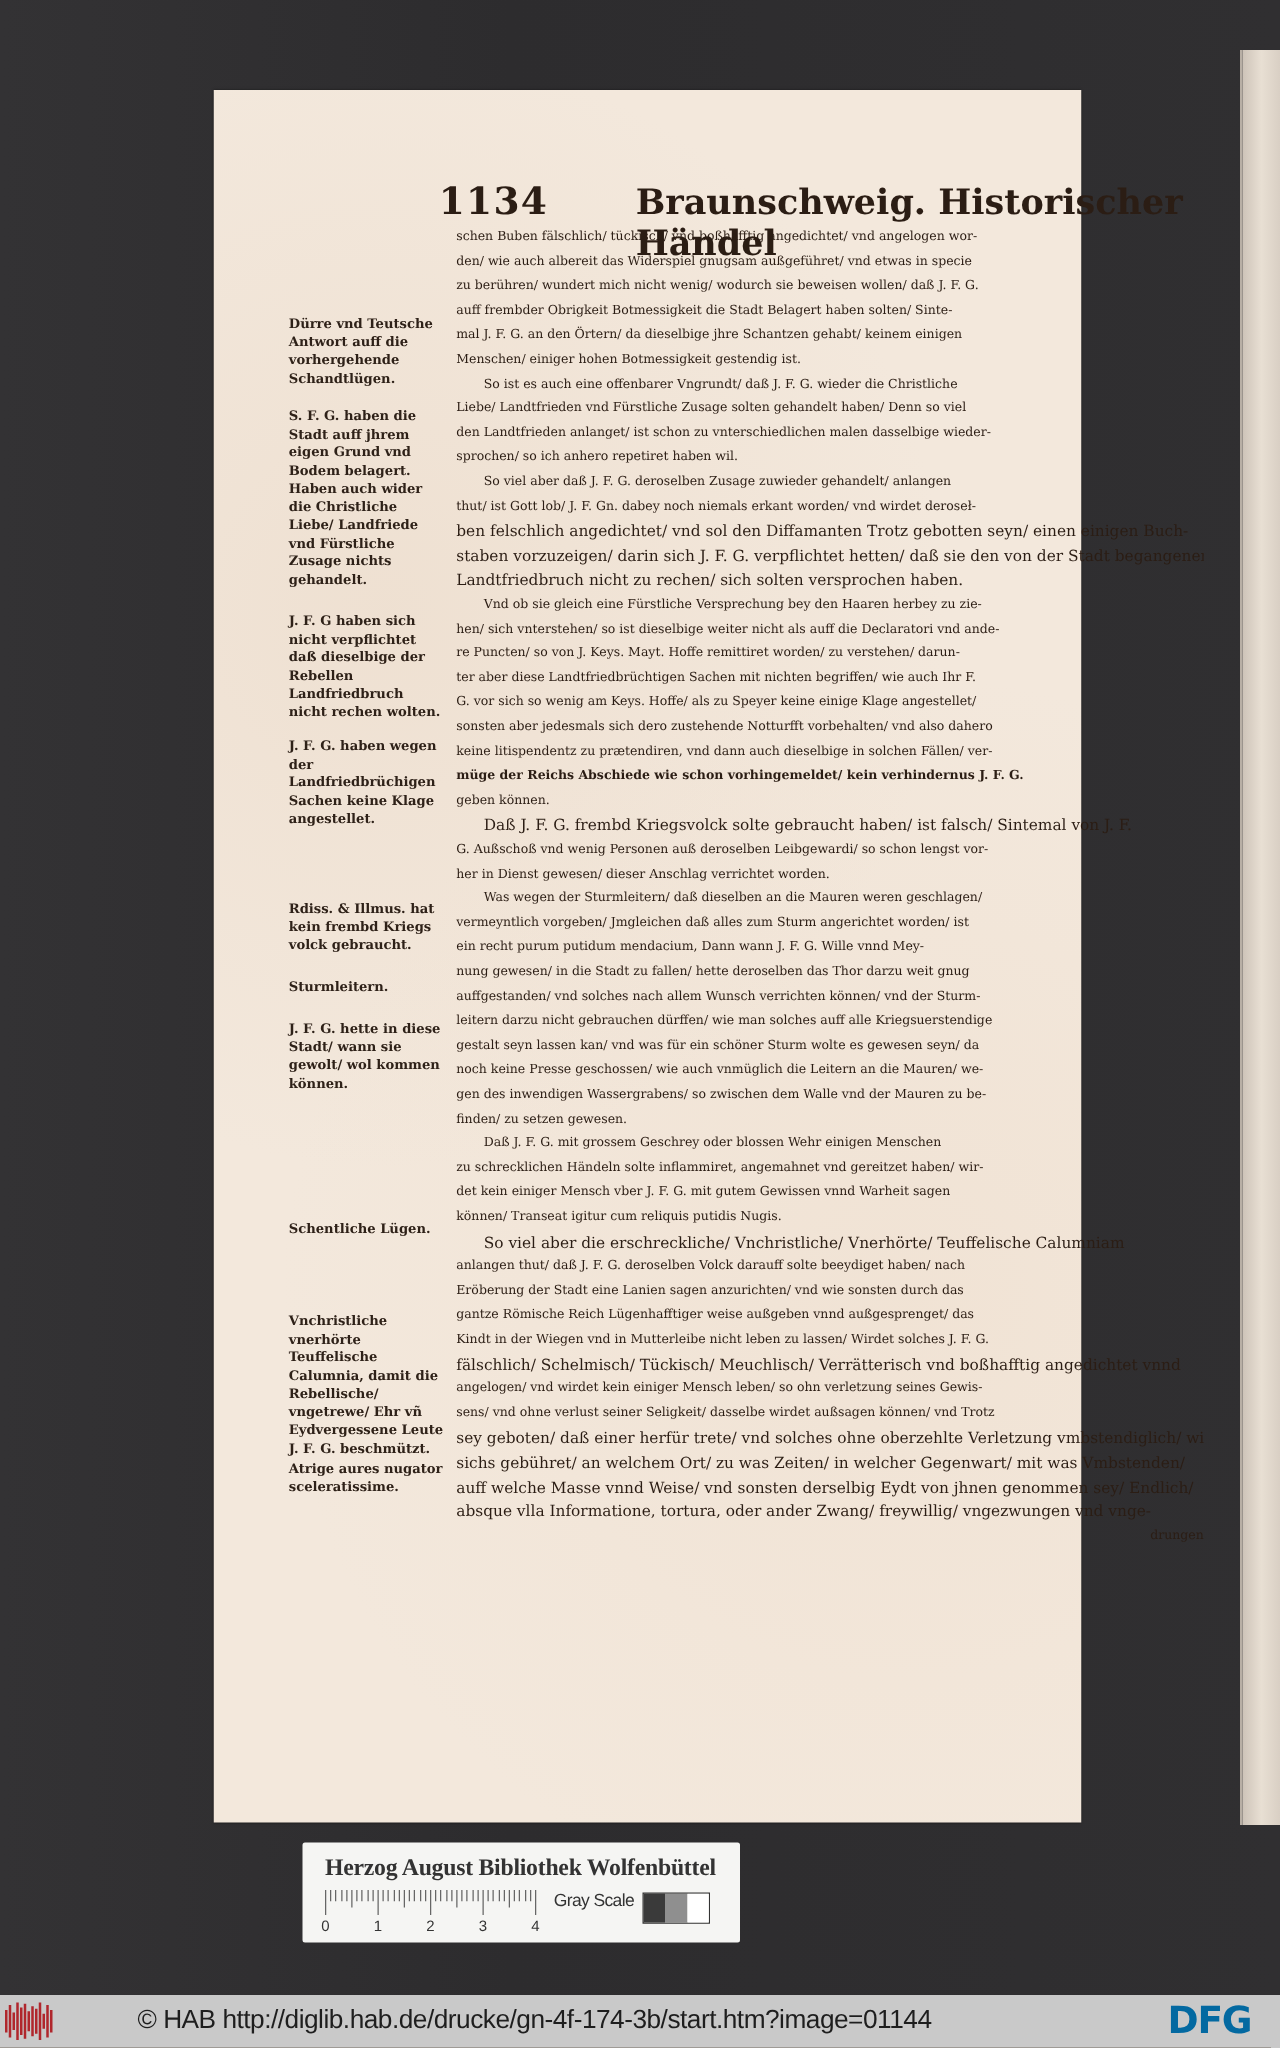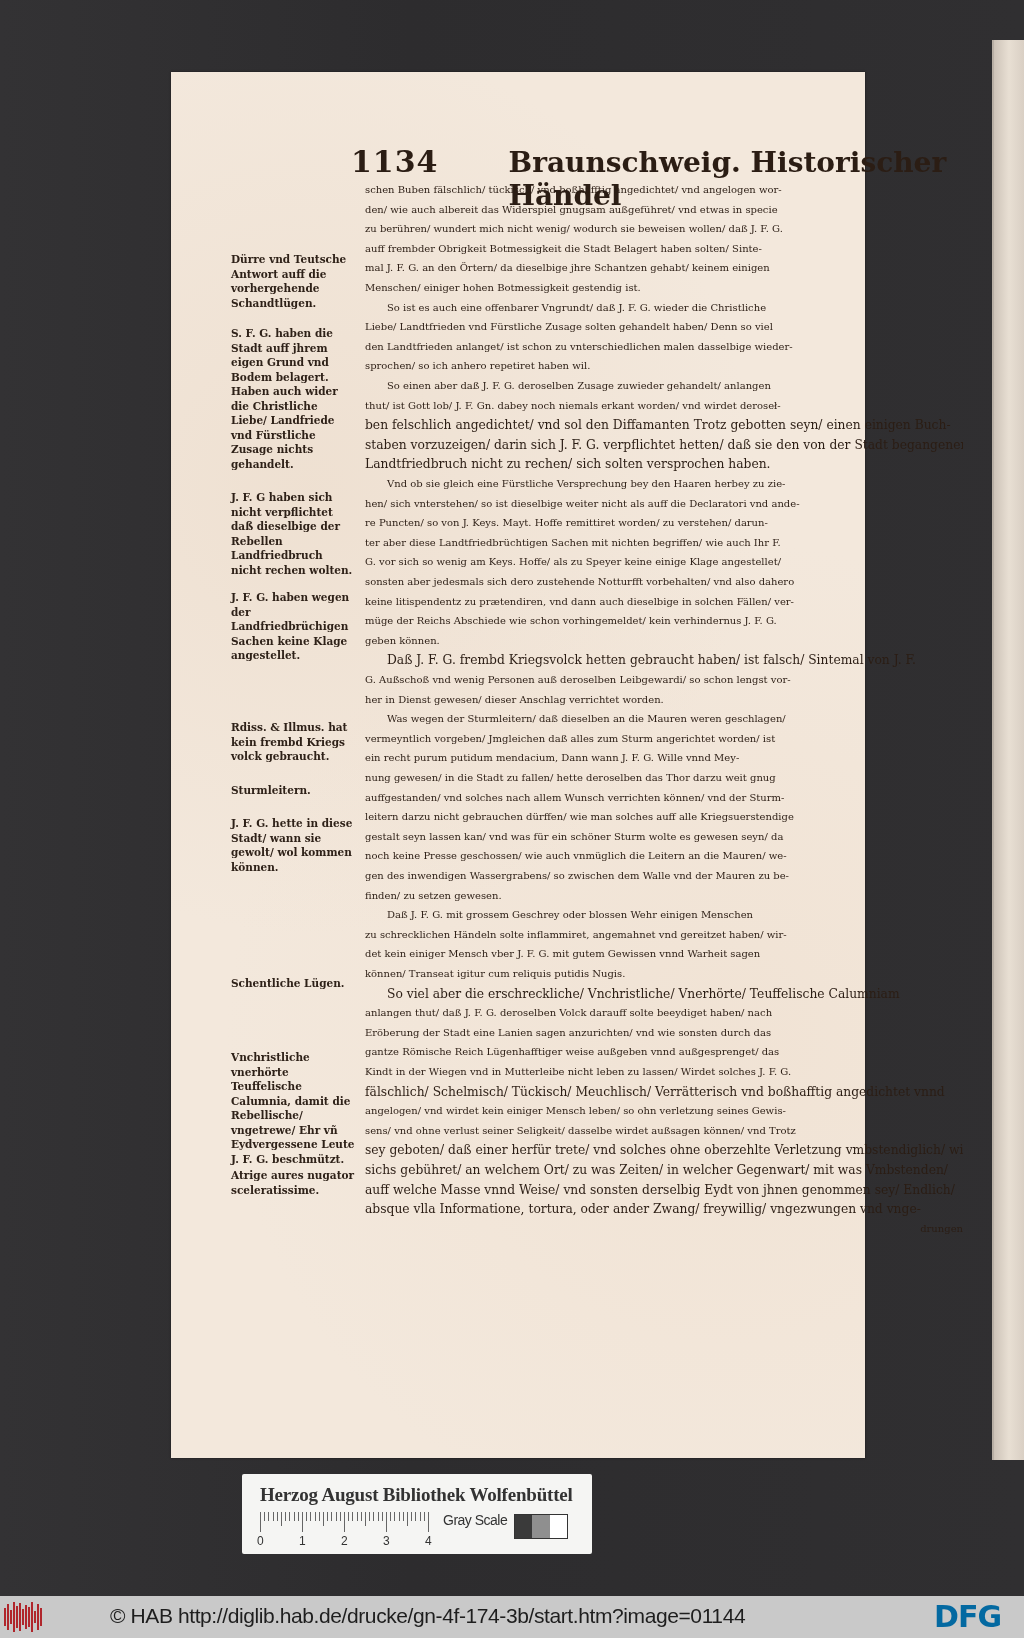--- a/index.html
+++ b/index.html
@@ -139,35 +139,35 @@
       <div class="line" style="top: 0px;">schen Buben fälschlich/ tückisch/ vnd boßhafftig angedichtet/ vnd angelogen wor-</div>
       <div class="line" style="top: 19.6px;">den/ wie auch albereit das Widerspiel gnugsam außgeführet/ vnd etwas in specie</div>
       <div class="line" style="top: 39.2px;">zu berühren/ wundert mich nicht wenig/ wodurch sie beweisen wollen/ daß J. F. G.</div>
       <div class="line" style="top: 58.8px;">auff frembder Obrigkeit Botmessigkeit die Stadt Belagert haben solten/ Sinte-</div>
       <div class="line" style="top: 78.4px;">mal J. F. G. an den Örtern/ da dieselbige jhre Schantzen gehabt/ keinem einigen</div>
       <div class="line" style="top: 98px;">Menschen/ einiger hohen Botmessigkeit gestendig ist.</div>
       <div class="line indent" style="top: 117.6px;">So ist es auch eine offenbarer Vngrundt/ daß J. F. G. wieder die Christliche</div>
       <div class="line" style="top: 137.2px;">Liebe/ Landtfrieden vnd Fürstliche Zusage solten gehandelt haben/ Denn so viel</div>
       <div class="line" style="top: 156.8px;">den Landtfrieden anlanget/ ist schon zu vnterschiedlichen malen dasselbige wieder-</div>
       <div class="line" style="top: 176.4px;">sprochen/ so ich anhero repetiret haben wil.</div>
-      <div class="line indent" style="top: 196px;">So einen aber daß J. F. G. deroselben Zusage zuwieder gehandelt/ anlangen</div>
+      <div class="line indent" style="top: 196px;">So viel aber daß J. F. G. deroselben Zusage zuwieder gehandelt/ anlangen</div>
       <div class="line" style="top: 215.6px;">thut/ ist Gott lob/ J. F. Gn. dabey noch niemals erkant worden/ vnd wirdet deroseł-</div>
       <div class="line small" style="top: 235.2px;">ben felschlich angedichtet/ vnd sol den Diffamanten Trotz gebotten seyn/ einen einigen Buch-</div>
       <div class="line small" style="top: 254.8px;">staben vorzuzeigen/ darin sich J. F. G. verpflichtet hetten/ daß sie den von der Stadt begangenen</div>
       <div class="line small" style="top: 274.4px;">Landtfriedbruch nicht zu rechen/ sich solten versprochen haben.</div>
       <div class="line indent" style="top: 294px;">Vnd ob sie gleich eine Fürstliche Versprechung bey den Haaren herbey zu zie-</div>
       <div class="line" style="top: 313.6px;">hen/ sich vnterstehen/ so ist dieselbige weiter nicht als auff die Declaratori vnd ande-</div>
       <div class="line" style="top: 333.2px;">re Puncten/ so von J. Keys. Mayt. Hoffe remittiret worden/ zu verstehen/ darun-</div>
       <div class="line" style="top: 352.8px;">ter aber diese Landtfriedbrüchtigen Sachen mit nichten begriffen/ wie auch Ihr F.</div>
       <div class="line" style="top: 372.4px;">G. vor sich so wenig am Keys. Hoffe/ als zu Speyer keine einige Klage angestellet/</div>
       <div class="line" style="top: 392px;">sonsten aber jedesmals sich dero zustehende Notturfft vorbehalten/ vnd also dahero</div>
       <div class="line" style="top: 411.6px;">keine litispendentz zu prætendiren, vnd dann auch dieselbige in solchen Fällen/ ver-</div>
-      <div class="line" style="top: 431.2px;">müge der Reichs Abschiede wie schon vorhingemeldet/ kein verhindernus J. F. G.</div>
+      <div class="line" style="top: 431.2px; font-weight: bold;">müge der Reichs Abschiede wie schon vorhingemeldet/ kein verhindernus J. F. G.</div>
       <div class="line" style="top: 450.8px;">geben können.</div>
-      <div class="line indent small" style="top: 470.4px;">Daß J. F. G. frembd Kriegsvolck hetten gebraucht haben/ ist falsch/ Sintemal von J. F.</div>
+      <div class="line indent small" style="top: 470.4px;">Daß J. F. G. frembd Kriegsvolck solte gebraucht haben/ ist falsch/ Sintemal von J. F.</div>
       <div class="line" style="top: 490px;">G. Außschoß vnd wenig Personen auß deroselben Leibgewardi/ so schon lengst vor-</div>
       <div class="line" style="top: 509.6px;">her in Dienst gewesen/ dieser Anschlag verrichtet worden.</div>
       <div class="line indent" style="top: 529.2px;">Was wegen der Sturmleitern/ daß dieselben an die Mauren weren geschlagen/</div>
       <div class="line" style="top: 548.8px;">vermeyntlich vorgeben/ Jmgleichen daß alles zum Sturm angerichtet worden/ ist</div>
       <div class="line" style="top: 568.4px;">ein recht purum putidum mendacium, Dann wann J. F. G. Wille vnnd Mey-</div>
       <div class="line" style="top: 588px;">nung gewesen/ in die Stadt zu fallen/ hette deroselben das Thor darzu weit gnug</div>
       <div class="line" style="top: 607.6px;">auffgestanden/ vnd solches nach allem Wunsch verrichten können/ vnd der Sturm-</div>
       <div class="line" style="top: 627.2px;">leitern darzu nicht gebrauchen dürffen/ wie man solches auff alle Kriegsuerstendige</div>
       <div class="line" style="top: 646.8px;">gestalt seyn lassen kan/ vnd was für ein schöner Sturm wolte es gewesen seyn/ da</div>
       <div class="line" style="top: 666.4px;">noch keine Presse geschossen/ wie auch vnmüglich die Leitern an die Mauren/ we-</div>

